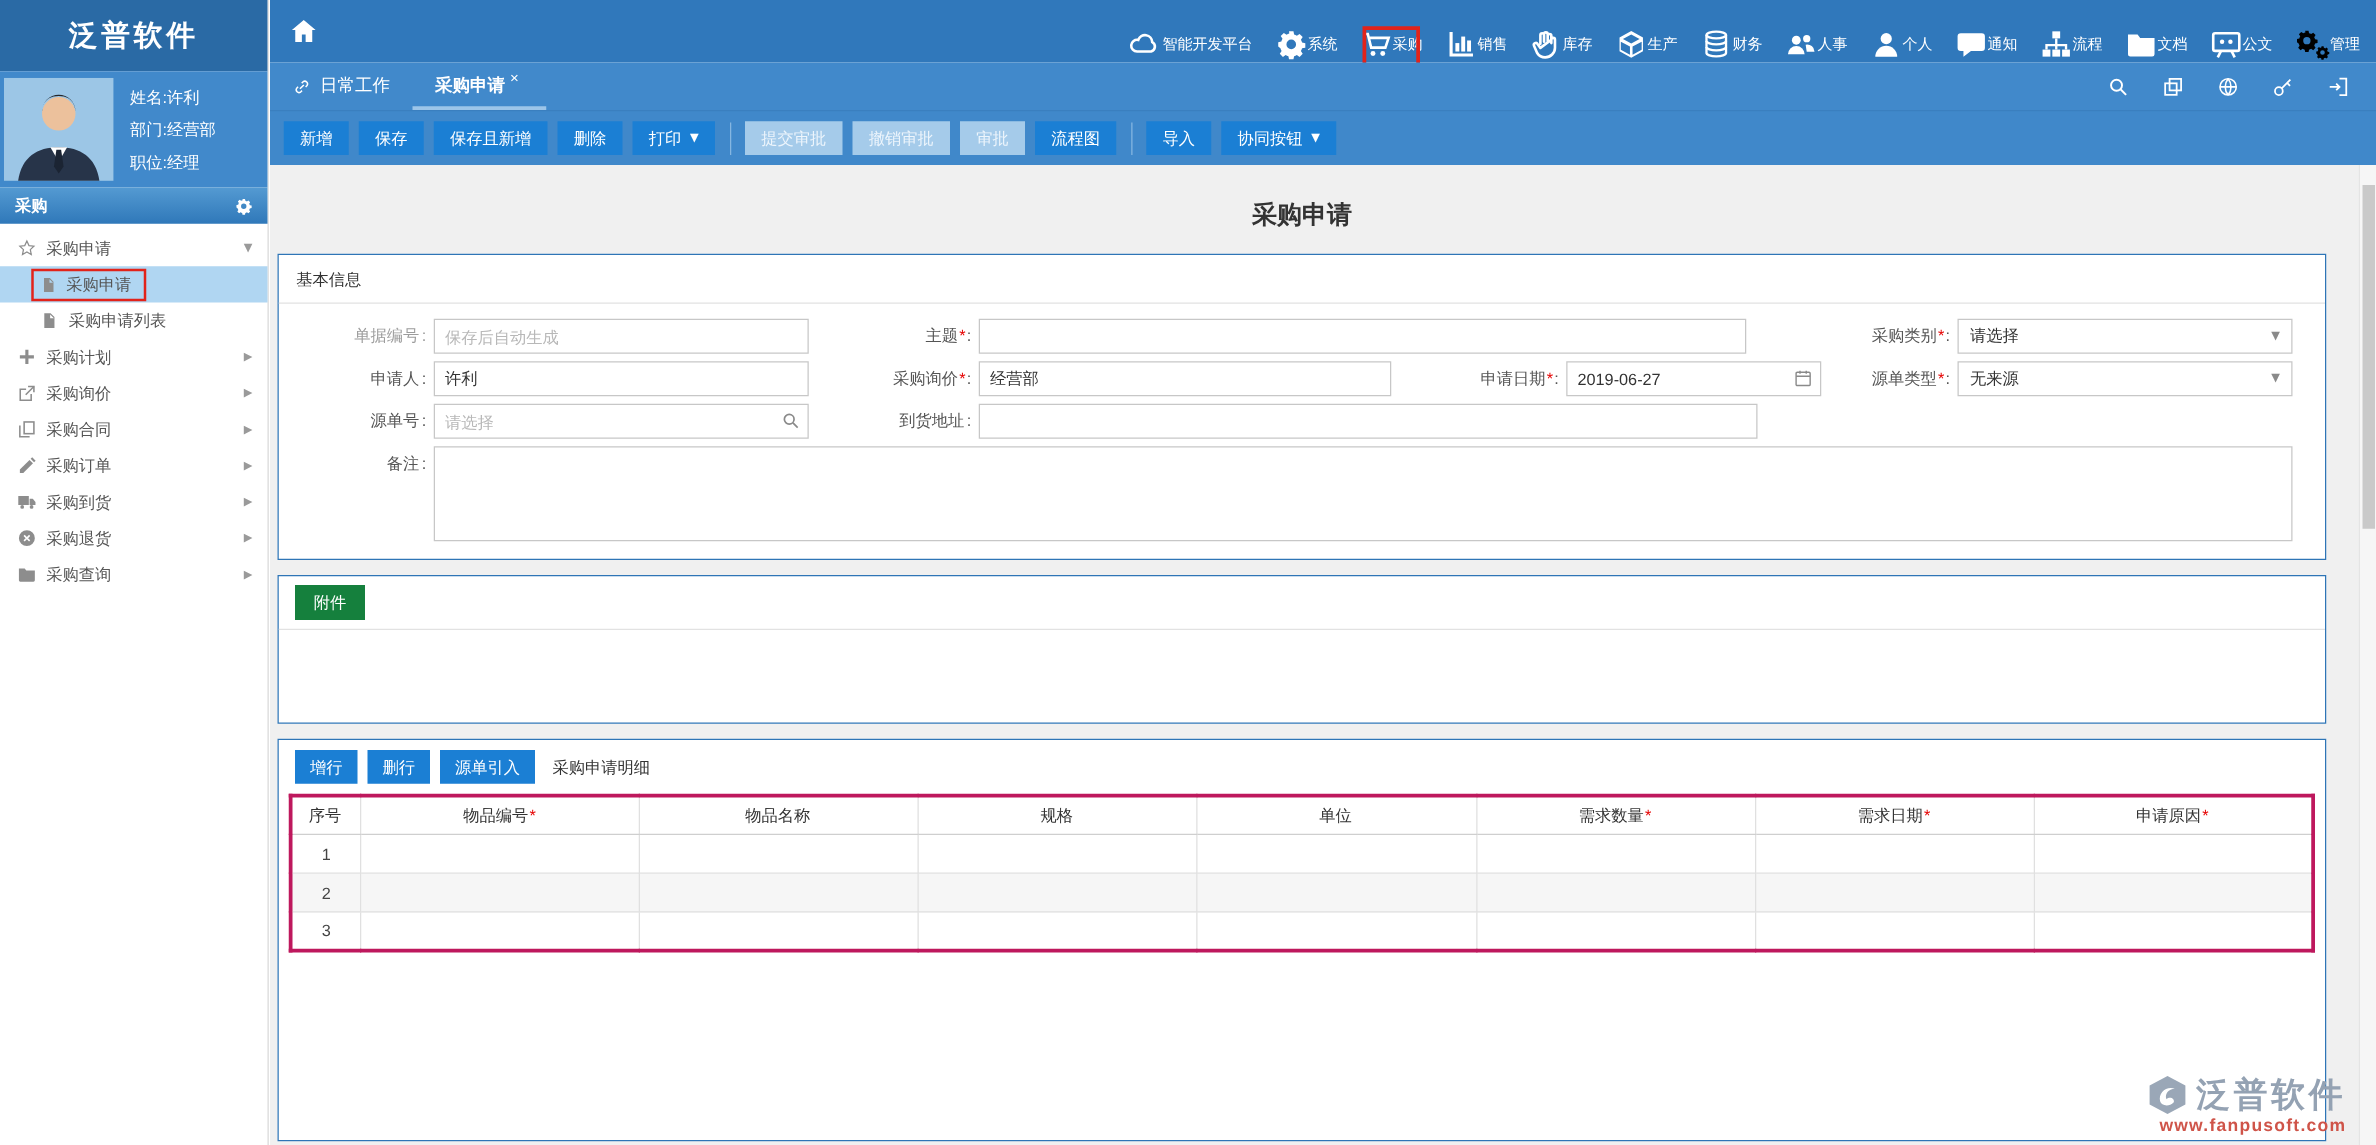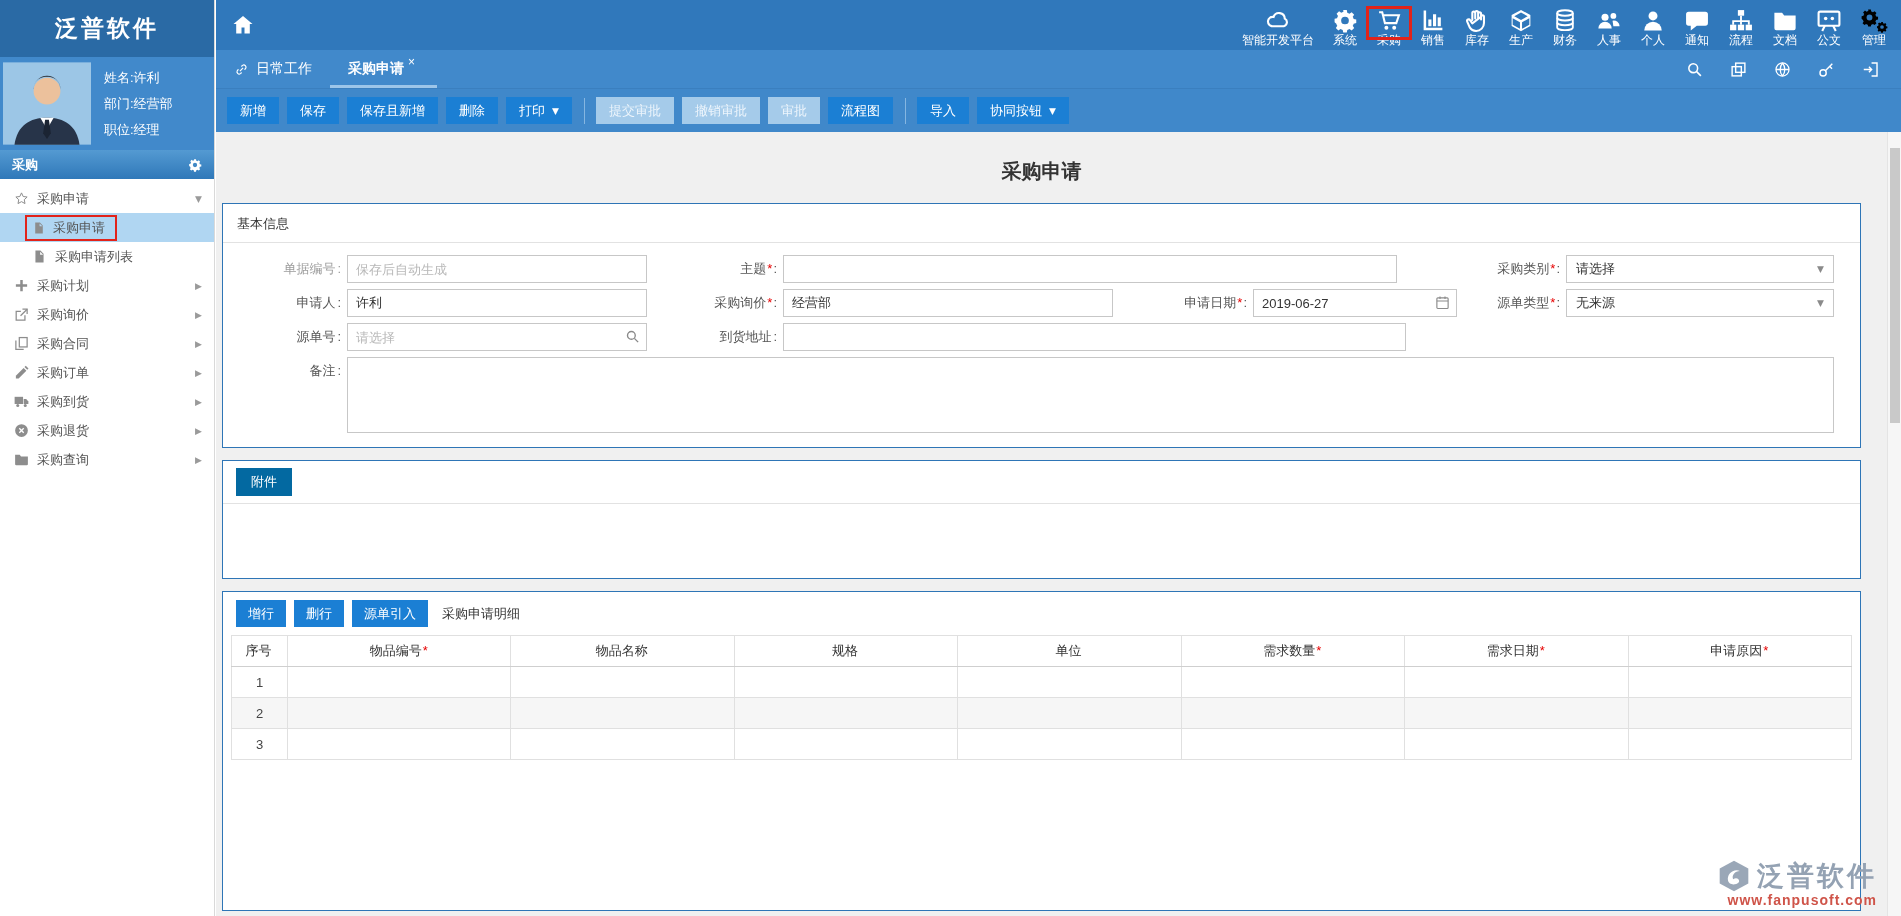--- a/index.html
+++ b/index.html
@@ -28,21 +28,21 @@
   .mi.selected { background:#b0d6f2; }
   .redbox { display:inline-flex; align-items:center; border:2px solid #e2231a; padding:2px 10px 2px 5px; margin-left:-7px; }
   .redbox .ic { width:14px; height:14px; margin-right:7px; color:#8d8d8d; fill:#8d8d8d; }
 
   
   .main { position:absolute; left:216px; top:0; width:1685px; height:916px; }
 
   .app-header { height:50px; background:#3078bb; display:flex; align-items:center; }
   .home { margin-left:15px; width:24px; height:24px; color:#fff; fill:#fff; cursor:pointer; }
   .modules { margin-left:auto; display:flex; align-items:flex-end; height:50px; padding-right:4px; }
-  .module { position:relative; display:flex; flex-direction:column; align-items:center;
+  .module { position:relative; display:flex; flex-direction:row; align-items:center;
             justify-content:flex-end; color:#fff; font-size:12px; line-height:15px;
             padding:3px 9px 2px; cursor:pointer; white-space:nowrap; }
   .module .mic { width:26px; height:25px; color:#fff; fill:#fff; margin-bottom:0; }
   .module.wide .mic { width:30px; }
   .red-frame { position:absolute; top:1px; left:50%; transform:translateX(-50%);
                width:46px; height:34px; border:3px solid #e2231a; }
   .gears-wrap { position:relative; width:28px; height:25px; }
   .gears-wrap .g1 { position:absolute; left:0; top:0; width:19px; height:19px; }
   .gears-wrap .g2 { position:absolute; right:0; bottom:0; width:12px; height:12px; }
 
@@ -95,33 +95,33 @@
   .inp-ic { position:absolute; right:7px; top:6px; width:15px; height:15px; color:#8a8a8a; cursor:pointer; }
   .w218 { width:204px; }
   .sel { width:268px; height:28px; border:1px solid #c7c7c7; display:flex; align-items:center;
          padding:0 9px; color:#333; margin-left:6px; cursor:pointer; background:#fff; }
   .sel .sel-val { flex:1; }
   .sel .caret { color:#8a8a8a; font-size:9px; font-family:"DejaVu Sans",sans-serif; }
   .remark-ta { flex:1; height:76px; border:1px solid #c7c7c7; resize:none; margin-left:6px;
                font-family:inherit; font-size:13px; padding:5px 8px; outline:none; }
 
   .attach-head { padding:7px 13px; border-bottom:1px solid #e2e2e2; }
-  .btn-blue { height:28px; background:#0369a1; color:#fff; border:none; font-size:13px;
+  .btn-blue { height:28px; background:#15803d; color:#fff; border:none; font-size:13px;
               padding:0 15px; cursor:pointer; font-family:inherit; }
   .attach-body { height:74px; }
 
   .detail-head { padding:8px 13px; display:flex; align-items:center; }
   .btn-sm { height:27px; background:#1b7fd4; color:#fff; border:none; font-size:13px;
             padding:0 12px; margin-right:8px; cursor:pointer; font-family:inherit; }
   .detail-title { color:#333; margin-left:6px; }
   .grid { width:calc(100% - 16px); margin:0 8px; border-collapse:collapse; table-layout:fixed; }
   .grid th, .grid td { border:1px solid #e0e0e0; height:31px; font-size:13px; color:#333;
                        text-align:center; font-weight:normal; padding:0 4px; }
   .grid thead th { border-bottom:1px solid #cfcfcf; }
-  .grid { border:1px solid #be185d; }
+  .grid { border:3px solid #be185d; }
   .grid tbody tr:nth-child(2) { background:#f6f6f6; }
   .grid td.rownum { color:#444; }
   .detail-filler { height:150px; }
 
   
   .vscroll { position:absolute; top:132px; right:0; bottom:0; width:14px;
              background:#f6f6f6; border-left:1px solid #e4e4e4; }
   .vthumb { position:absolute; top:16px; left:2px; width:10px; height:275px; background:#c9c9c9; }
 
   

